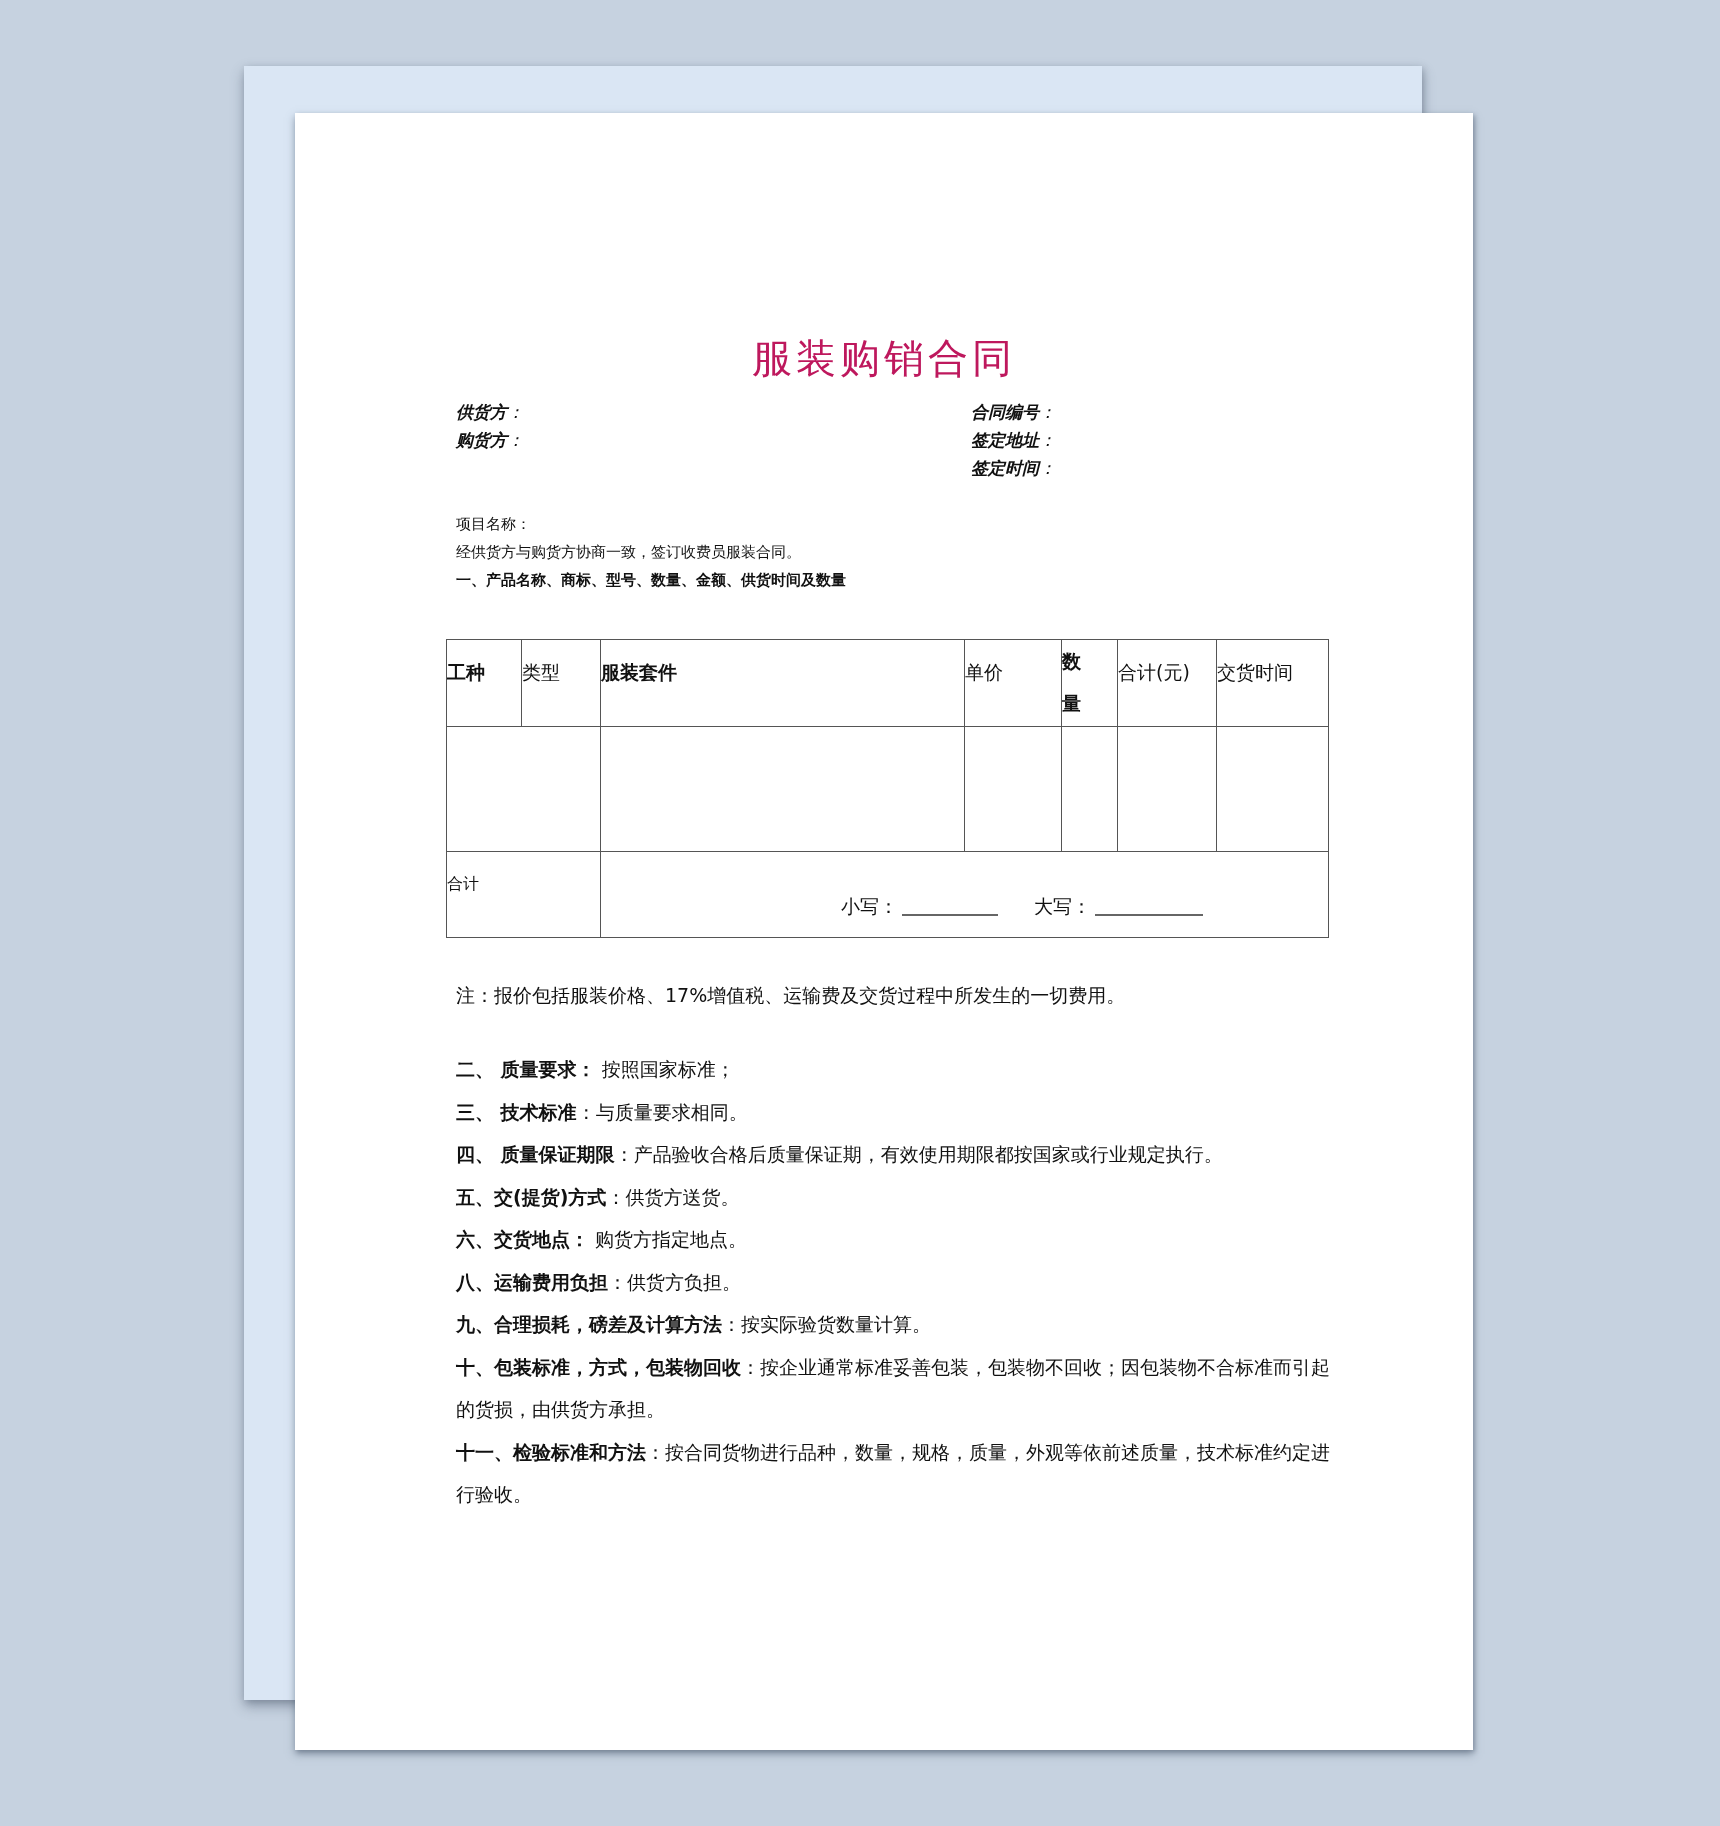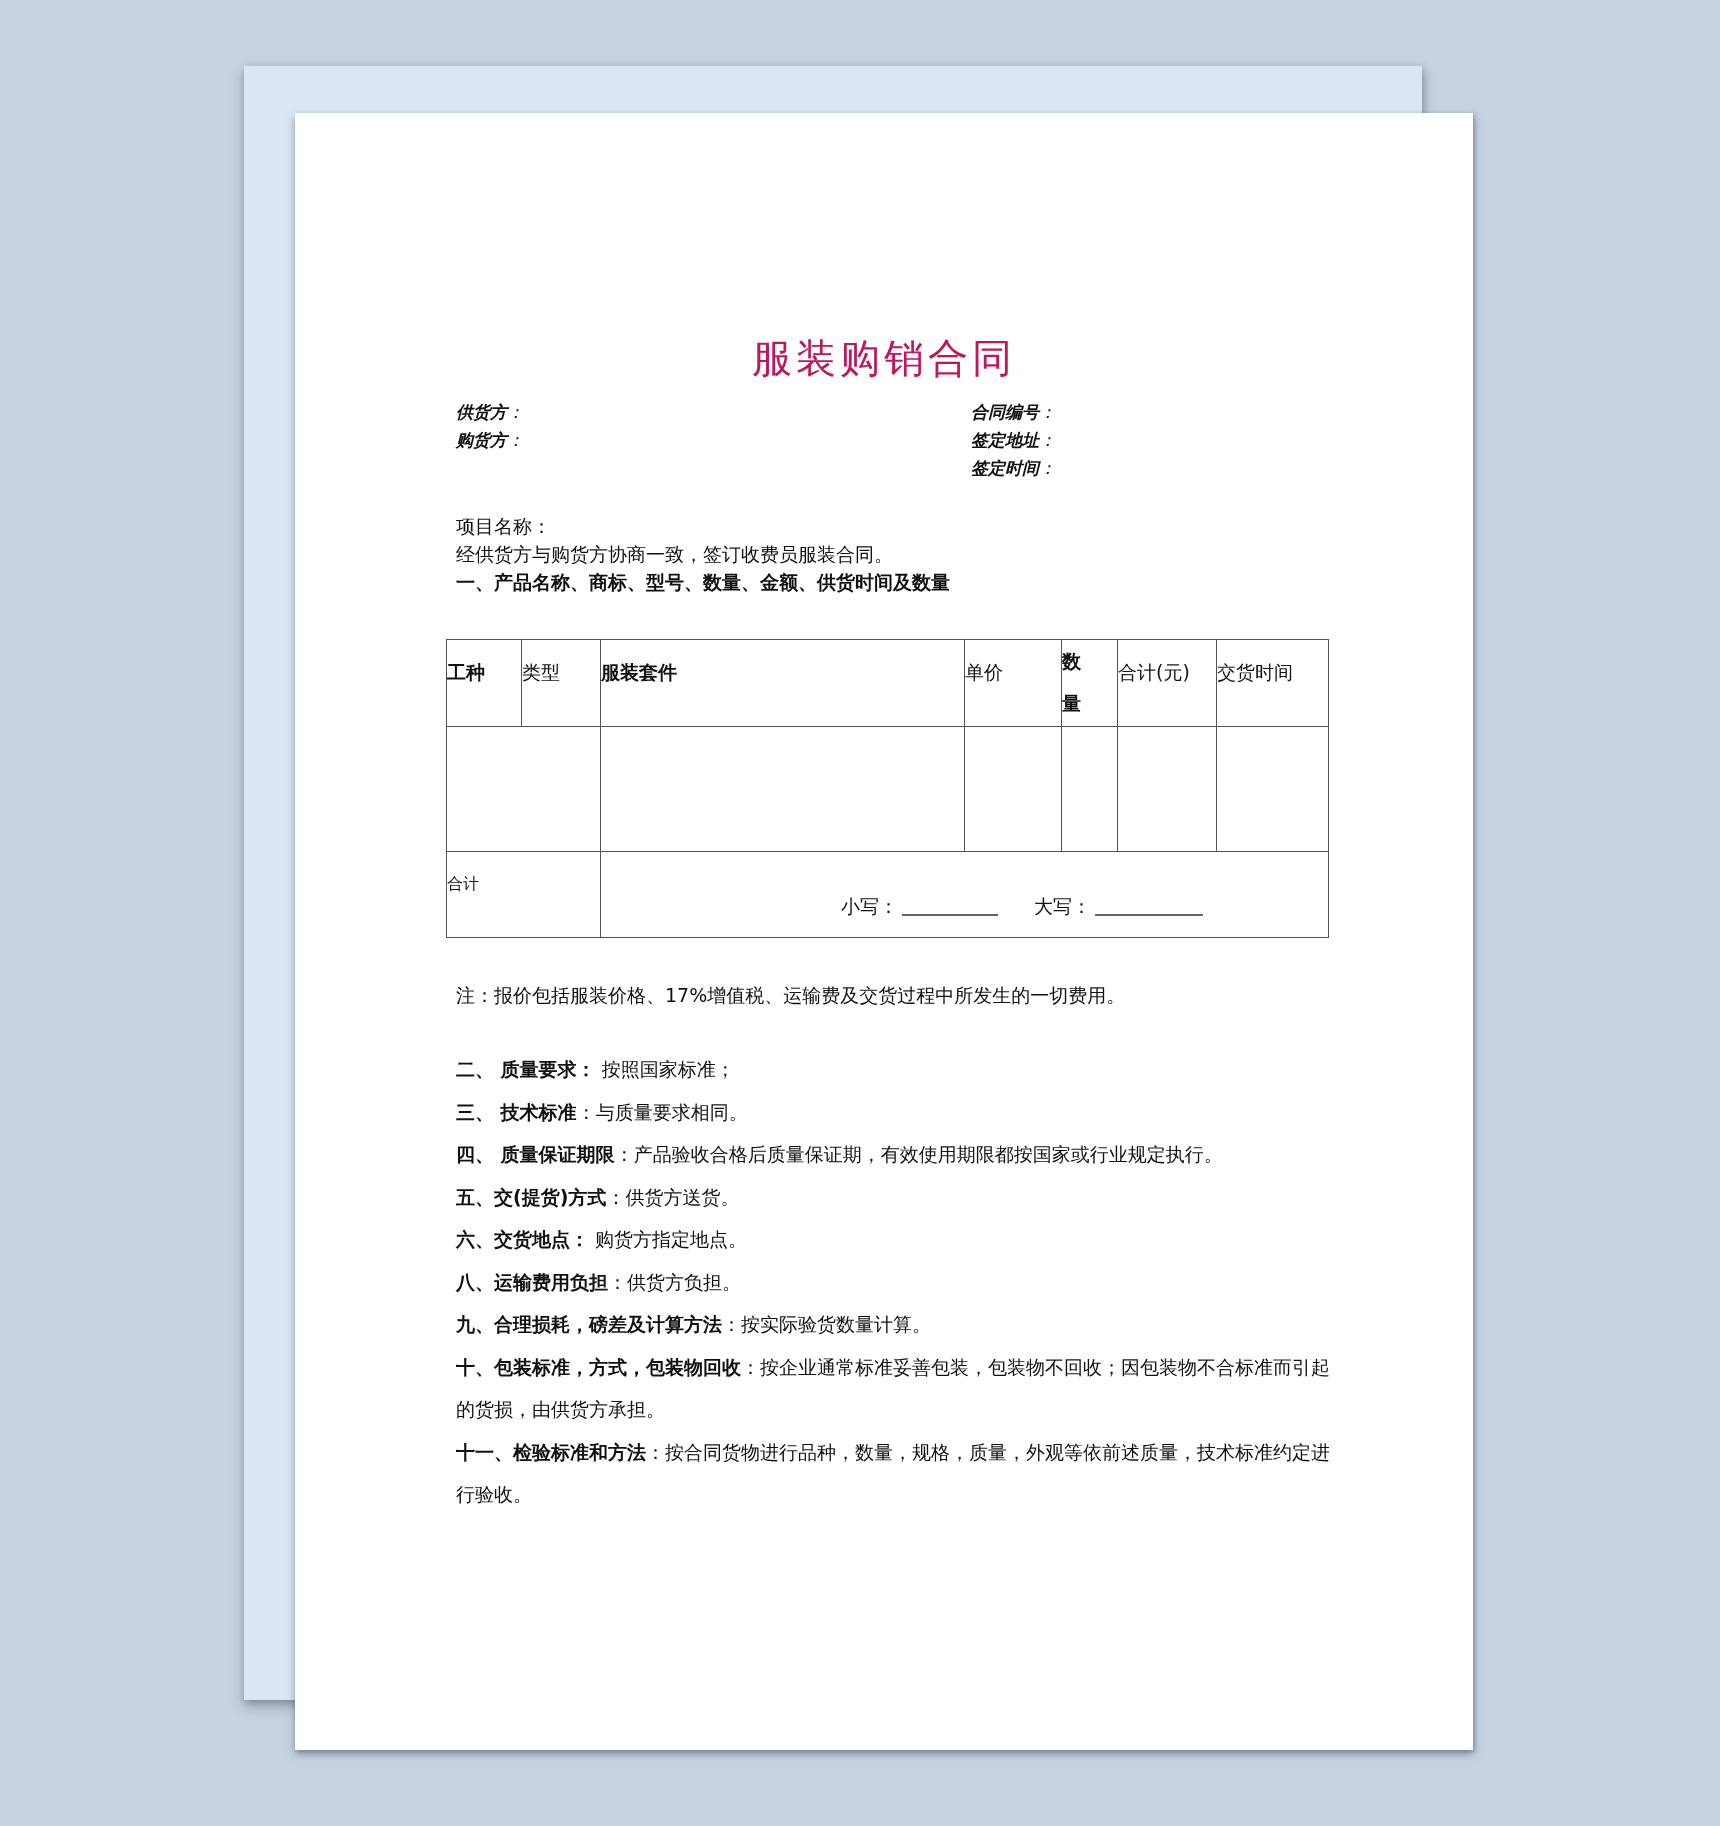--- a/index.html
+++ b/index.html
@@ -20,21 +20,21 @@
       background: #ffffff;
       box-shadow: 0 4px 8px rgba(70,85,105,0.5), 2px 2px 4px rgba(70,85,105,0.3);
     }
     .abs { position: absolute; white-space: nowrap; }
     .title {
       left: 0; width: 1178px; top: 190px; text-align: center;
       font-family: "DejaVu Serif", "Liberation Serif", serif;
       font-size: 40px; letter-spacing: 4px; color: #be185d; margin-top: 28px;
     }
     .meta { font-size: 17px; font-weight: bold; line-height: 28px; font-style: italic; }
-    .body-text { font-size: 19px; line-height: 28px; }
+    .body-text { font-size: 15px; line-height: 28px; font-family: Liberation Mono, monospace; }
     .bold { font-weight: bold; }
     .norm { font-weight: normal; }
 
     table.grid {
       position: absolute; left: 151px; top: 526px;
       border-collapse: collapse; table-layout: fixed;
       width: 882px;
     }
     table.grid td {
       border: 1.5px solid #555;

